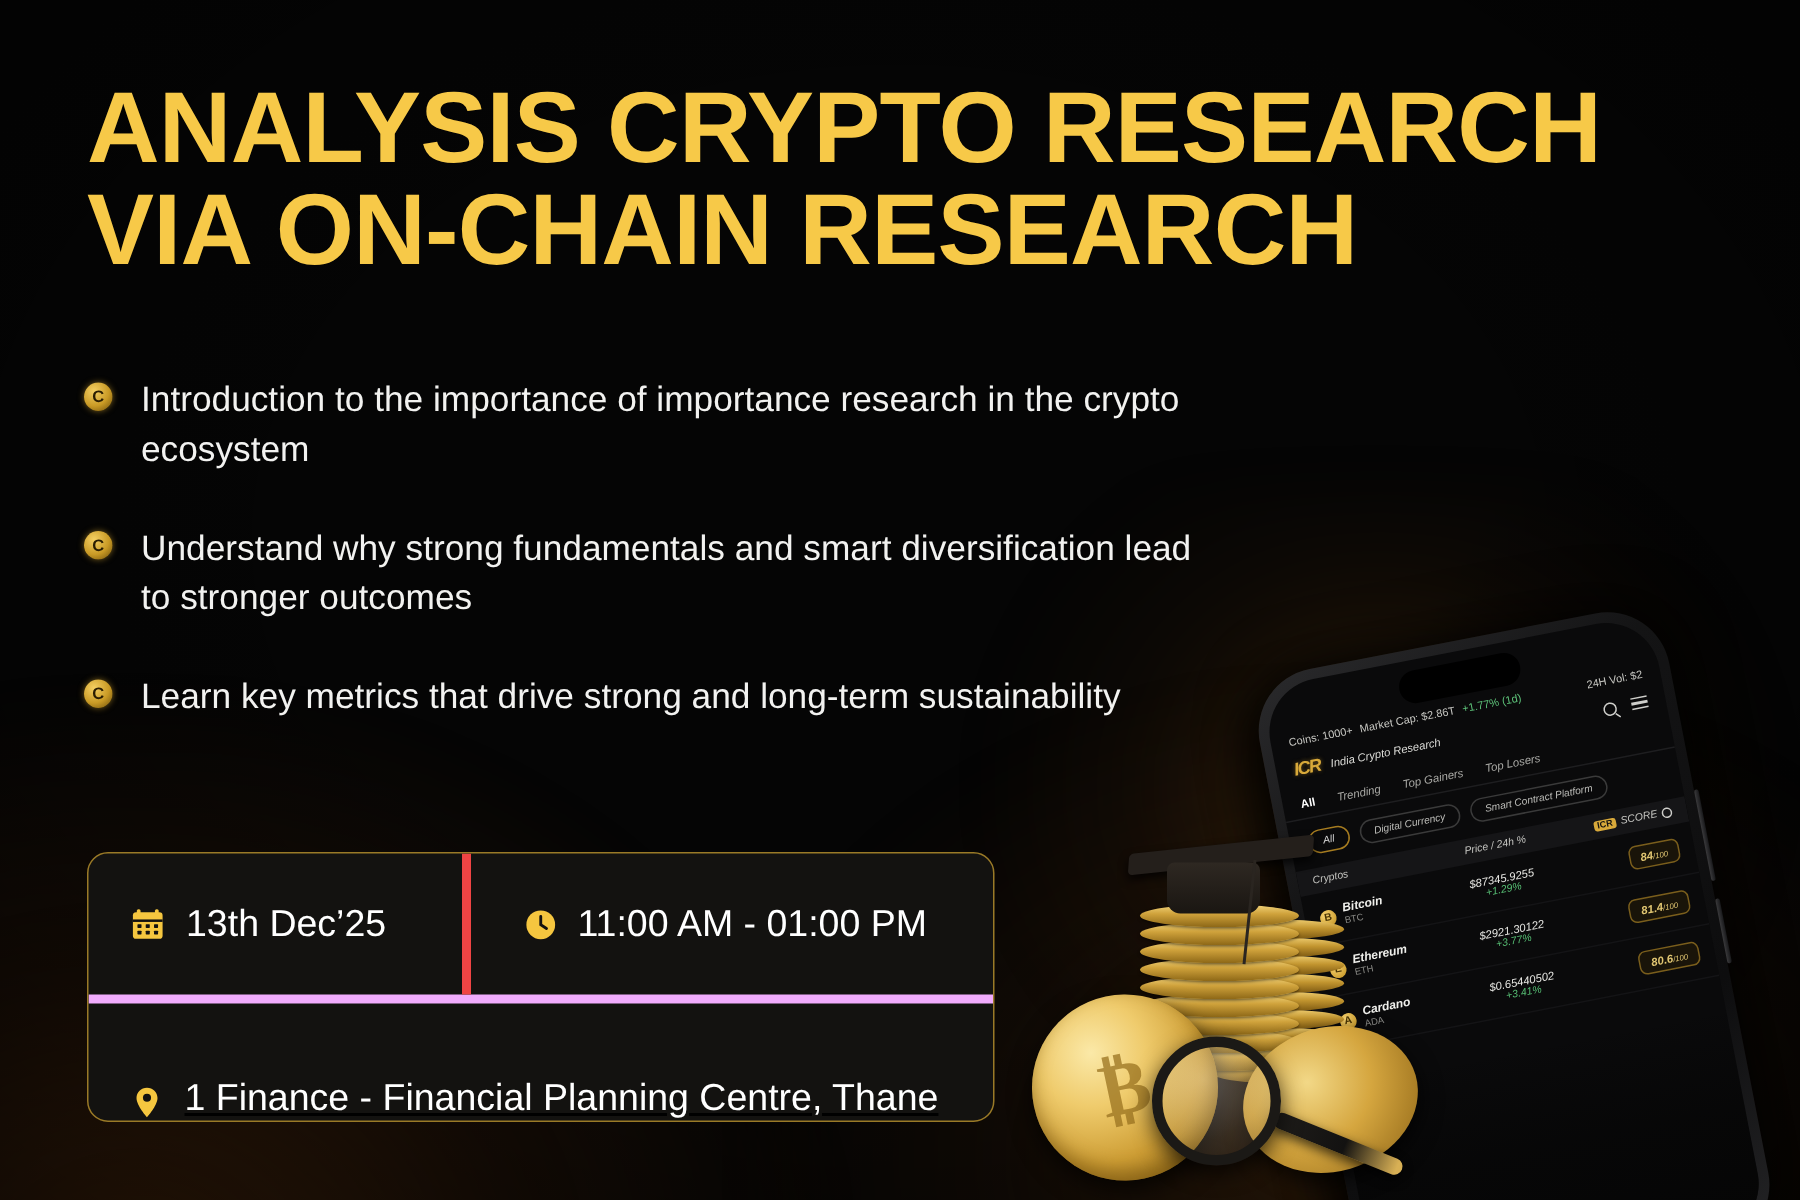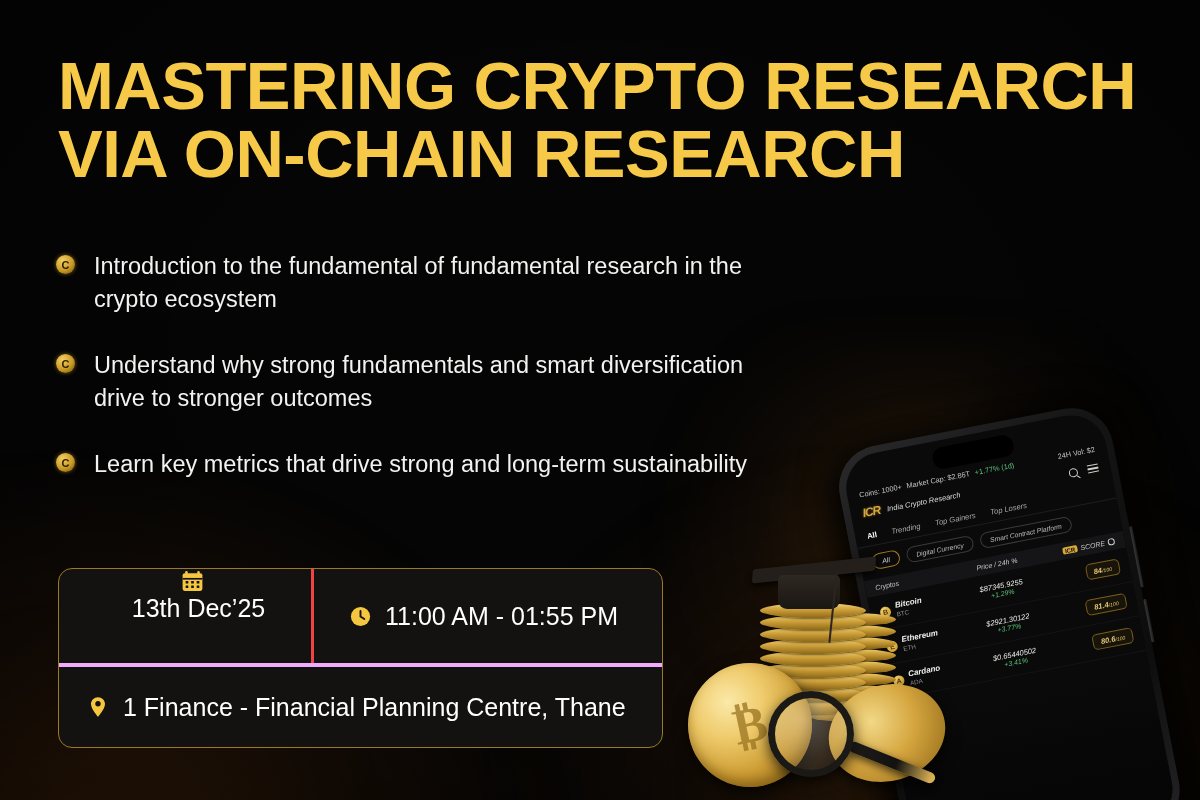--- a/index.html
+++ b/index.html
@@ -67,25 +67,26 @@
   
   .info-card {
     position:absolute; left:58px; top:568px; width:605px;
     background:#131210;
     border:1px solid #9a7a27;
     border-radius:14px;
     overflow:hidden;
   }
   .info-top { display:flex; height:94px; }
   .info-cell { display:flex; align-items:center; padding-left:27px; }
-  .info-cell.date { width:255px; border-right:3px solid #ef4444;flex-direction:column; }
+  .info-cell.date { width:255px; border-right:6px solid #ef4444; }
   .info-cell.time { flex:1; padding-left:35px; }
   .info-bottom {
-    height:84px; display:flex; align-items:center; padding-left:27px;
-    border-top:4px solid #f0abfc;
+    height:84px; display:flex; align-items:flex-end; padding-left:27px;
+    border-top:6px solid #f0abfc;
+    text-decoration:underline;
   }
   .info-tx {
     color:#FFFFFF; font-size:25px; font-weight:300;
     font-family:"Liberation Sans", sans-serif; white-space:nowrap;
   }
   .ic { flex:0 0 auto; margin-right:13px; display:flex; align-items:center; }
 
   
   .phone-wrap {
     position:absolute; left:836px; top:398px; width:400px; height:430px;
@@ -256,32 +257,32 @@
 <body>
 
 <div class="bg-layer">
   <div class="glow-bl"></div>
   <div class="glow-br"></div>
   <div class="glow-phone"></div>
   <div class="vignette"></div>
 </div>
 
 <h1 class="title">
-  <span class="ln">MASTERING CRYPTO RESEARCH</span>
+  <span class="ln">ANALYSIS CRYPTO RESEARCH</span>
   <span class="ln">VIA ON-CHAIN RESEARCH</span>
 </h1>
 
 <div class="bullets">
   <div class="bullet">
     <span class="coin-ic"></span>
-    <span class="bullet-tx">Introduction to the fundamental of fundamental research in the crypto ecosystem</span>
+    <span class="bullet-tx">Introduction to the importance of importance research in the crypto ecosystem</span>
   </div>
   <div class="bullet">
     <span class="coin-ic"></span>
-    <span class="bullet-tx">Understand why strong fundamentals and smart diversification drive to stronger outcomes</span>
+    <span class="bullet-tx">Understand why strong fundamentals and smart diversification lead to stronger outcomes</span>
   </div>
   <div class="bullet">
     <span class="coin-ic"></span>
     <span class="bullet-tx">Learn key metrics that drive strong and long-term sustainability</span>
   </div>
 </div>
 
 <div class="info-card">
   <div class="info-top">
     <div class="info-cell date">
@@ -303,21 +304,21 @@
       </span>
       <span class="info-tx">13th Dec’25</span>
     </div>
     <div class="info-cell time">
       <span class="ic">
         <svg width="23" height="23" viewBox="0 0 24 24">
             <circle cx="12" cy="12" r="10" fill="#F5C63F"></circle>
             <path d="M12 6.2 V12 L16 14.6" stroke="#131210" stroke-width="2" fill="none" stroke-linecap="round"></path>
           </svg>
       </span>
-      <span class="info-tx">11:00 AM - 01:55 PM</span>
+      <span class="info-tx">11:00 AM - 01:00 PM</span>
     </div>
   </div>
   <div class="info-bottom">
     <span class="ic">
       <svg width="24" height="24" viewBox="0 0 24 24">
           <path d="M12 2.2c-3.9 0-7 3-7 6.8 0 5.1 7 12.8 7 12.8s7-7.7 7-12.8c0-3.8-3.1-6.8-7-6.8z" fill="#F5C63F"></path>
           <circle cx="12" cy="8.8" r="2.7" fill="#131210"></circle>
         </svg>
     </span>
     <span class="info-tx">1 Finance - Financial Planning Centre, Thane</span>

